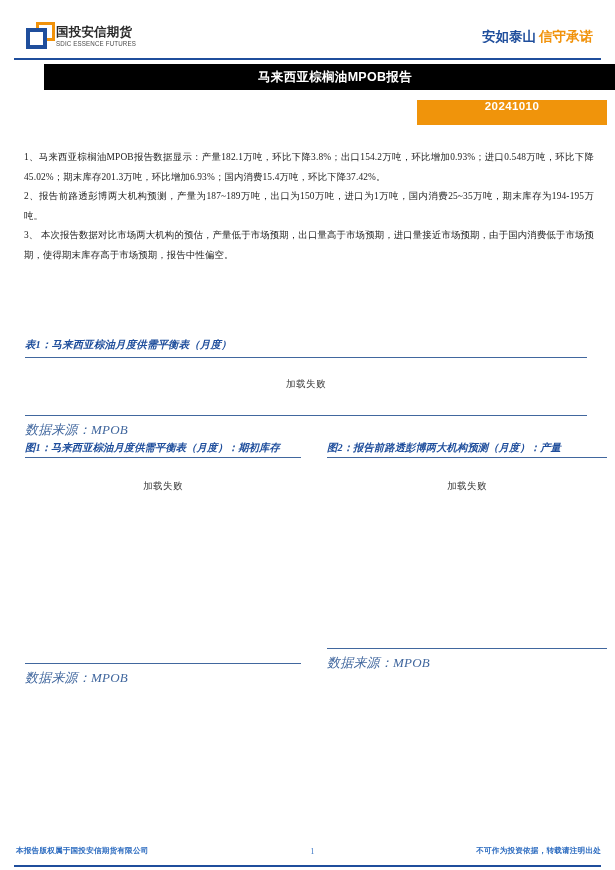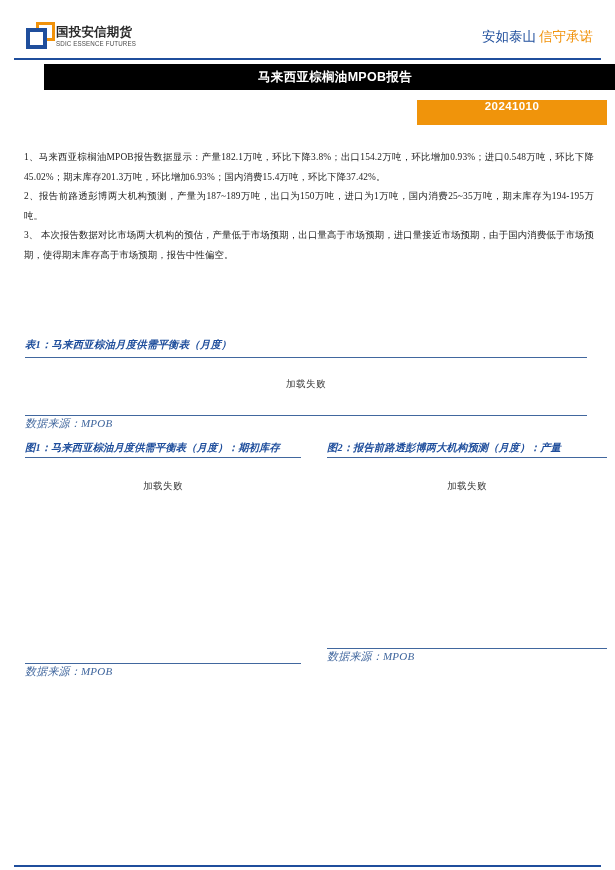--- a/index.html
+++ b/index.html
@@ -72,21 +72,21 @@
     margin-top: 2px;
     transform: scaleY(1.05);
     transform-origin: left top;
   }
 
   .slogan {
     position: absolute;
     right: 22px; top: 28px;
     font-family: "Liberation Sans", "DejaVu Sans", sans-serif;
     font-size: 13.5px;
-    font-weight: 400;
+    font-weight: 700;
     white-space: nowrap;
   }
   .slogan .s-blue  { color: #1f4e9c; }
   .slogan .s-orange{ color: #f1920a; margin-left: 3px; }
 
   .header-rule {
     position: absolute;
     left: 14px; top: 58px;
     width: 587px;
     height: 2.2px;
@@ -175,23 +175,24 @@
     justify-content: center;
   }
   .placeholder-txt {
     font-family: "Liberation Serif", "DejaVu Serif", serif;
     font-size: 9.6px;
     color: #3d3d3d;
     letter-spacing: 0.4px;
   }
   .src-note {
     font-family: "Liberation Serif", "DejaVu Serif", serif;
-    font-size: 11px;
+    font-size: 13px;
     font-style: italic;
     color: #41679e;
+    margin-top: 5px;
     letter-spacing: 0.2px;
   }
 
   
   .fig-left {
     position: absolute;
     left: 25px; top: 438px;
     width: 276px;
     height: 275px;
   }
@@ -316,15 +317,20 @@
   <div class="fig-right">
     <div class="fig-title">图2：报告前路透彭博两大机构预测（月度）：产量</div>
     <div class="fig-rule"></div>
     <div class="fig-canvas" style="height:190px;">
       <span class="ph" style="top:22px;">加载失败</span>
     </div>
     <div class="fig-rule"></div>
     <div class="src-note">数据来源：MPOB</div>
   </div>
 
+  <div class="footer">
+    <span class="f-copy">本报告版权属于国投安信期货有限公司</span>
+    <span class="f-page">1</span>
+    <span class="f-disc">不可作为投资依据，转载请注明出处</span>
+  </div>
   <div class="footer-rule"></div>
 
 </div>
 
 </body></html>

